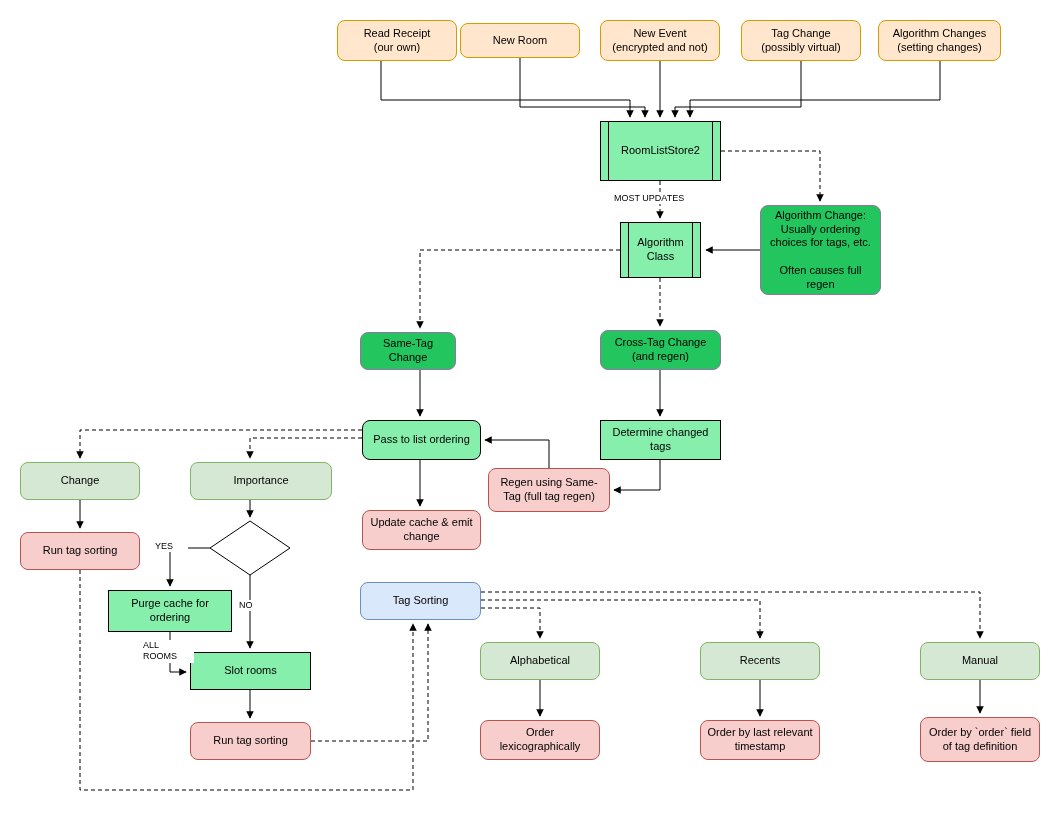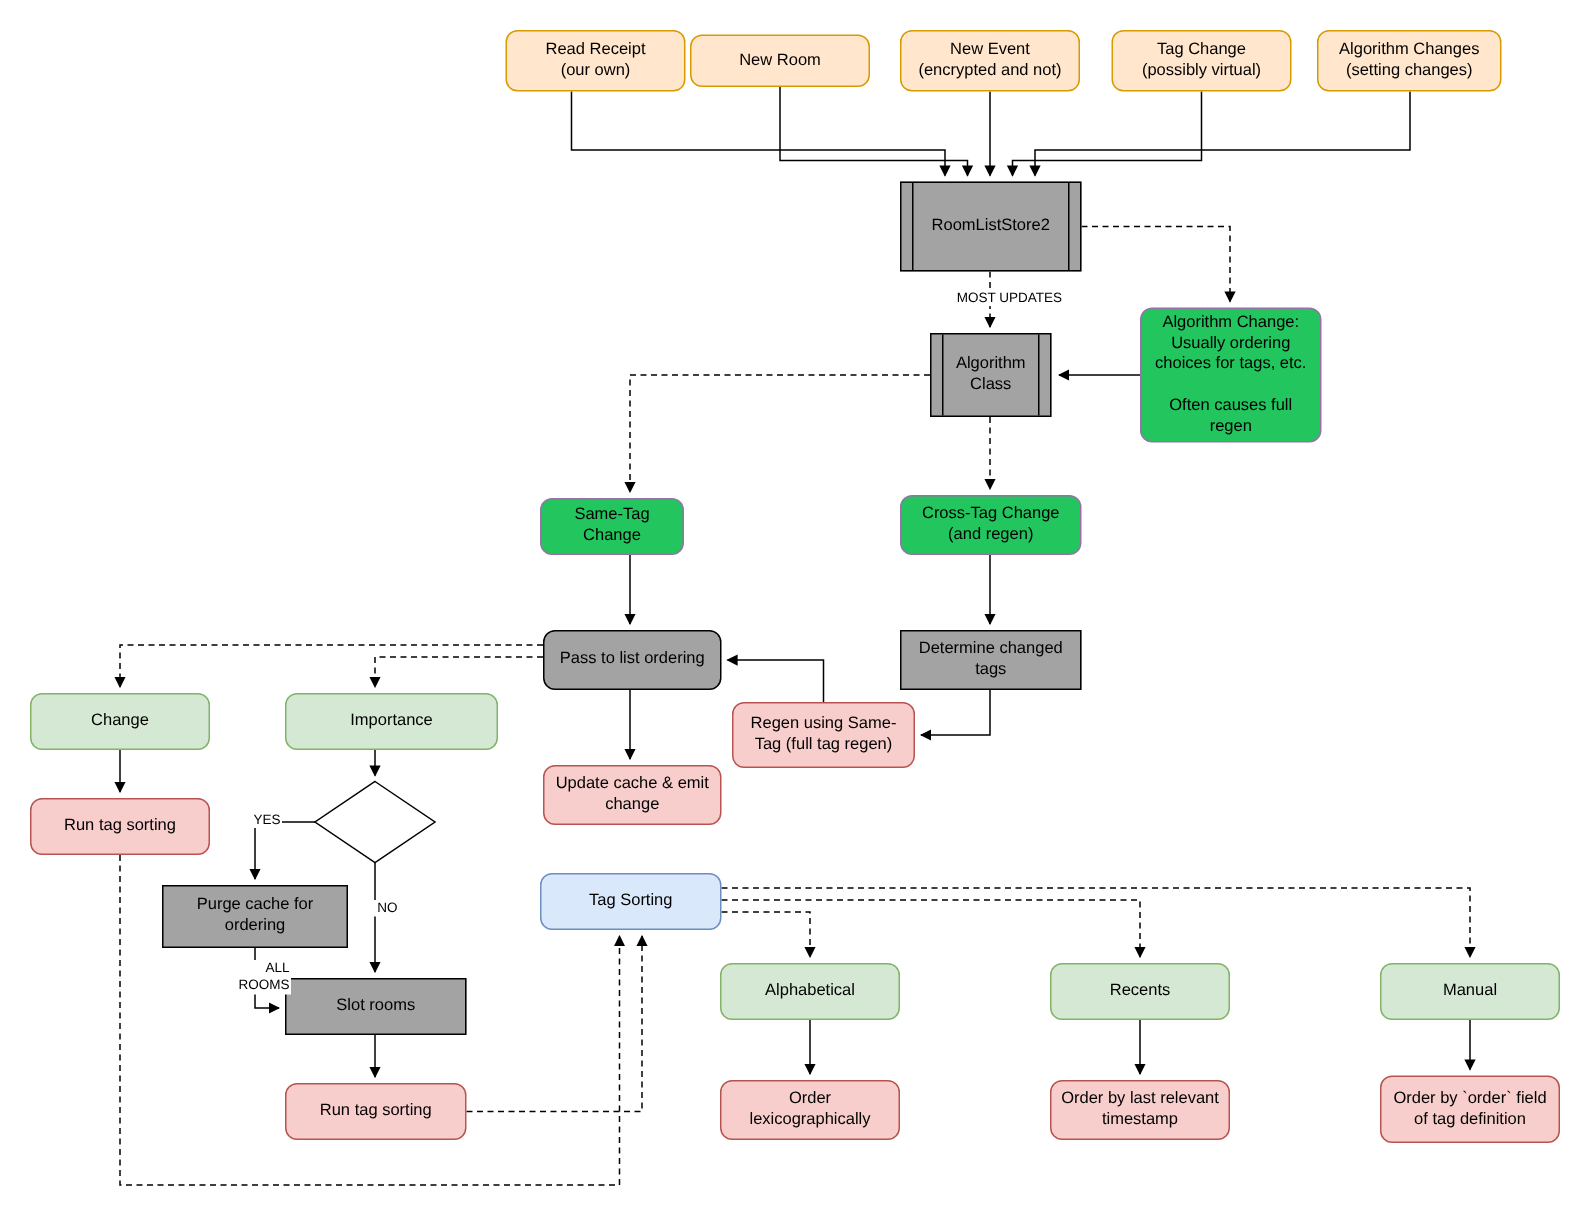--- a/index.html
+++ b/index.html
@@ -1,34 +1,34 @@
 <!DOCTYPE html>
 <html><head>
 <meta charset="utf-8">
 <style>
   html,body{margin:0;padding:0;background:#ffffff;}
   #canvas{position:relative;width:1061px;height:819px;background:#ffffff;
           font-family:"Liberation Sans",sans-serif;overflow:hidden;}
   svg.edges{position:absolute;left:0;top:0;z-index:1;}
   .n{position:absolute;z-index:2;display:flex;align-items:center;justify-content:center;
      text-align:center;font-size:11px;line-height:1.25;color:#000;
-     border:1px solid #000;background:#a3a3a3;border-radius:8px;white-space:pre-line;
+     border:1px solid #000;background:#86efac;border-radius:8px;white-space:pre-line;
      box-sizing:border-box;padding:2px 4px;}
   .sq{border-radius:0;}
   .orange{background:#ffe6cc;border-color:#d79b00;}
   .purple{background:#22c55e;border-color:#9673a6;}
   .green{background:#d5e8d4;border-color:#82b366;}
   .red{background:#f8cecc;border-color:#b85450;}
   .blue{background:#dae8fc;border-color:#6c8ebf;}
   .proc{border-radius:0;}
   .proc::before,.proc::after{content:"";position:absolute;top:0;bottom:0;width:0;border-left:1px solid #000;}
   .proc::before{left:7px;}
   .proc::after{right:7px;}
   .elabel{position:absolute;z-index:3;background:#fff;color:#000;font-size:9px;line-height:1.25;
-          text-align:right;white-space:pre-line;padding:0 1px;box-sizing:border-box;}
+          text-align:left;white-space:pre-line;padding:0 1px;box-sizing:border-box;}
   .dlabel{position:absolute;z-index:2;display:flex;align-items:center;justify-content:center;
           font-size:10px;color:#000;text-align:center;}
 </style>
 </head>
 <body>
 
 <div id="canvas">
 
   <svg class="edges" width="1061" height="819">
     <defs>

